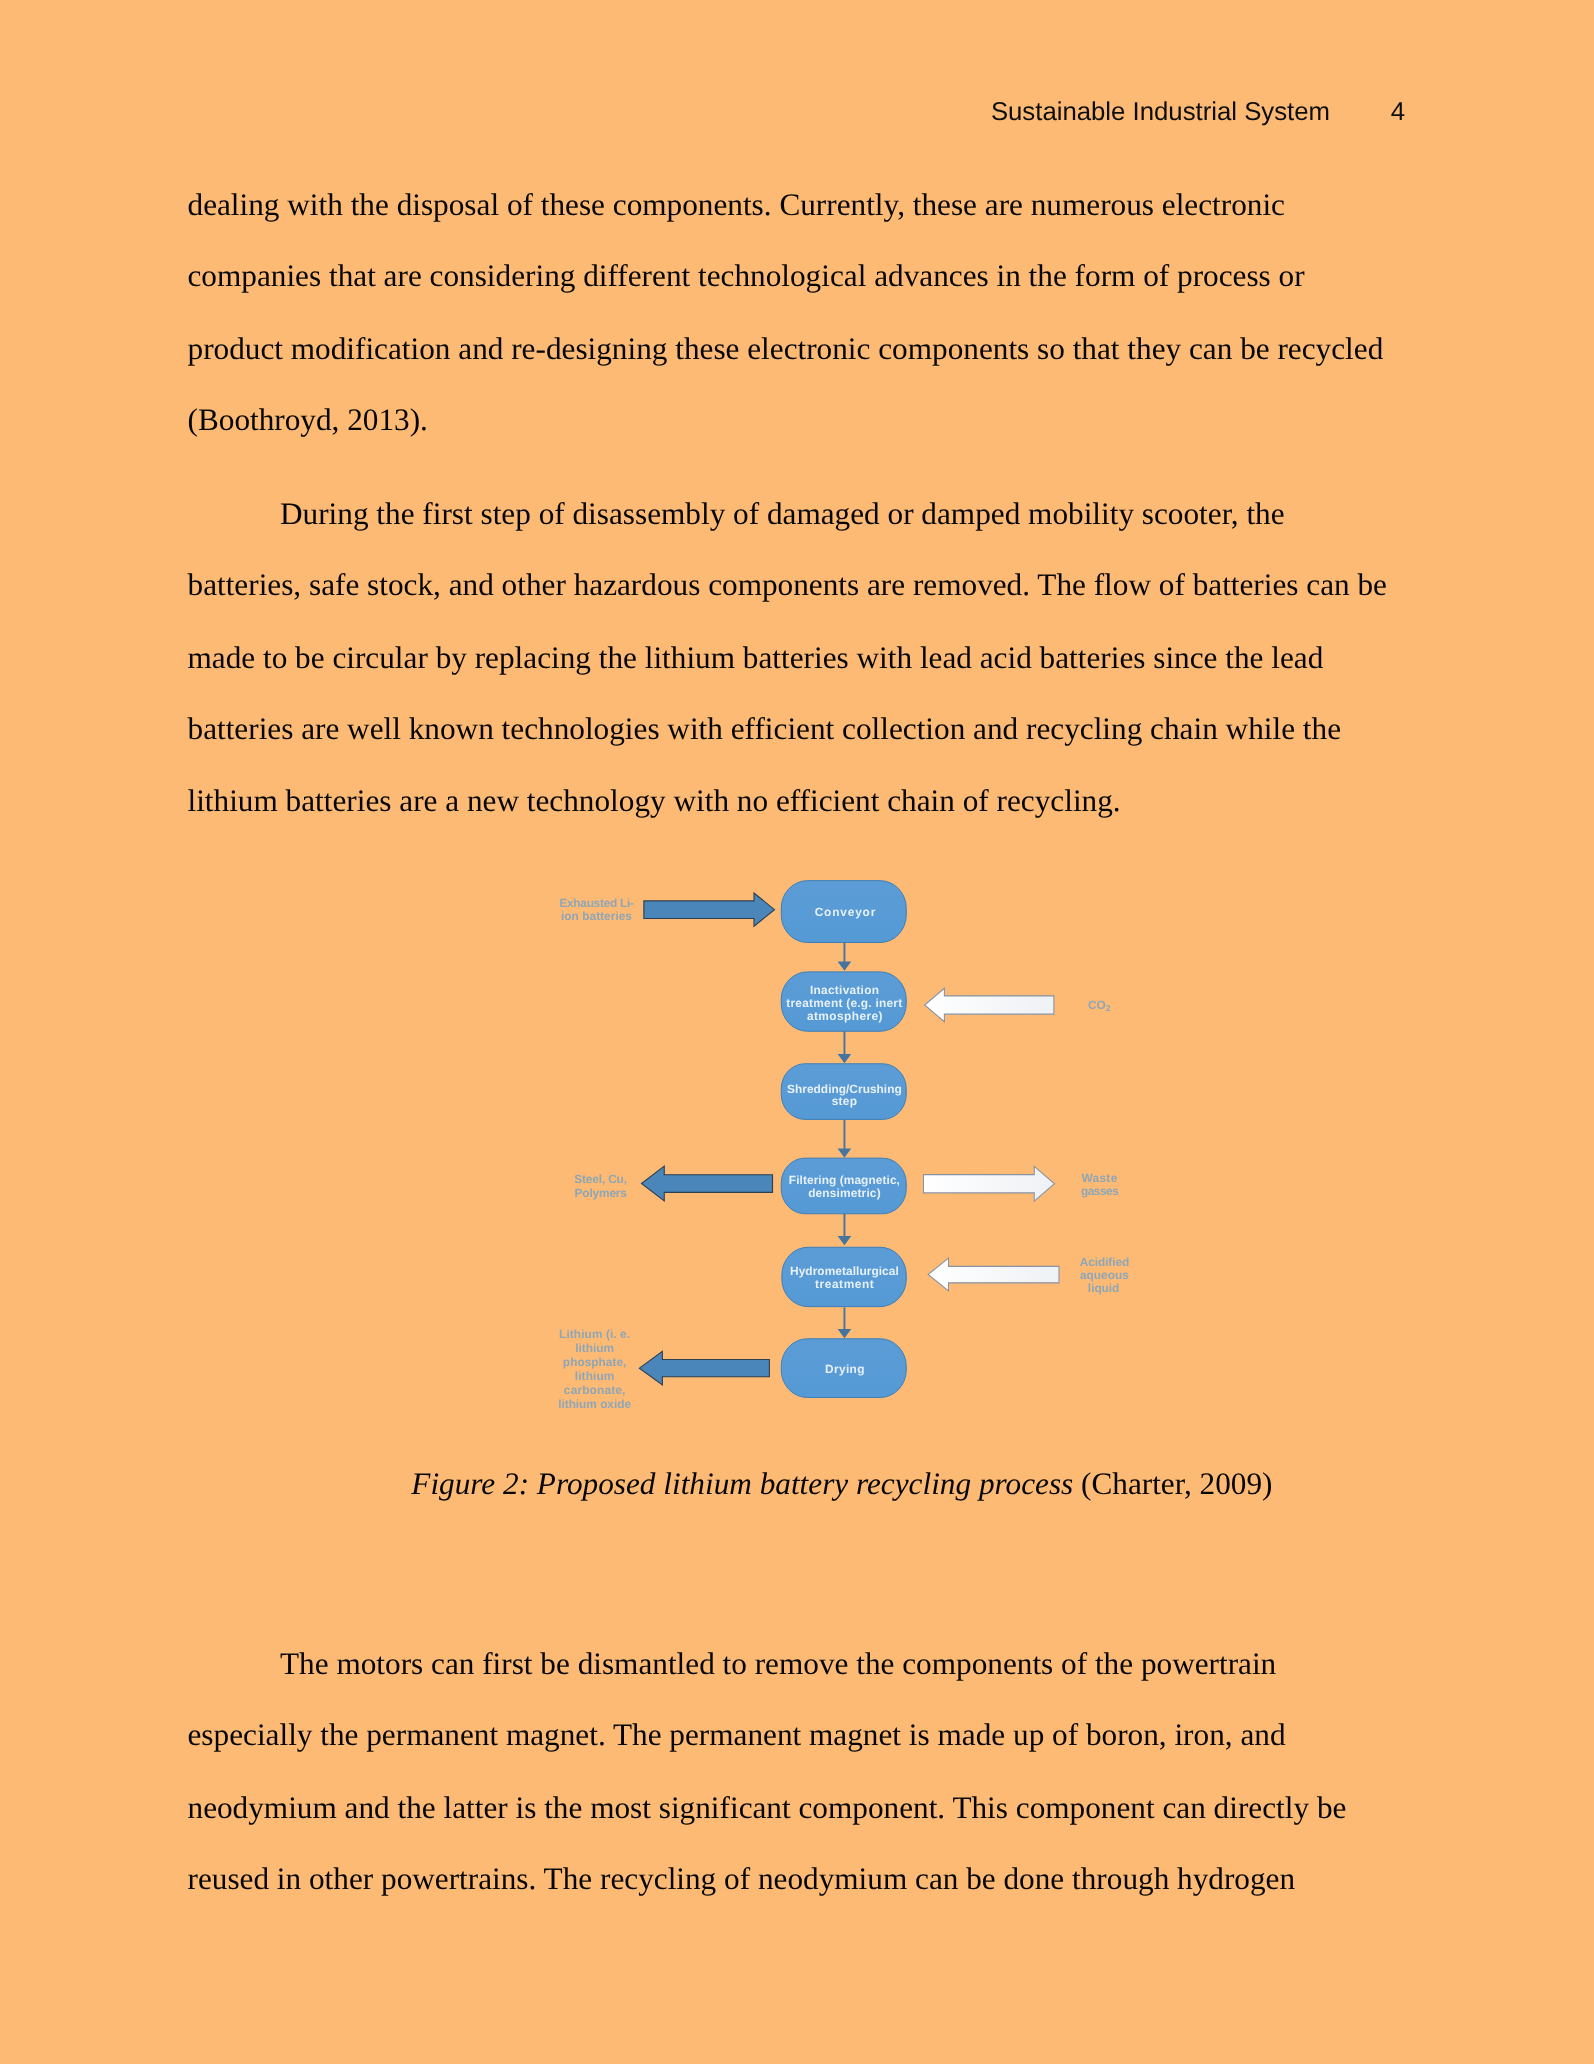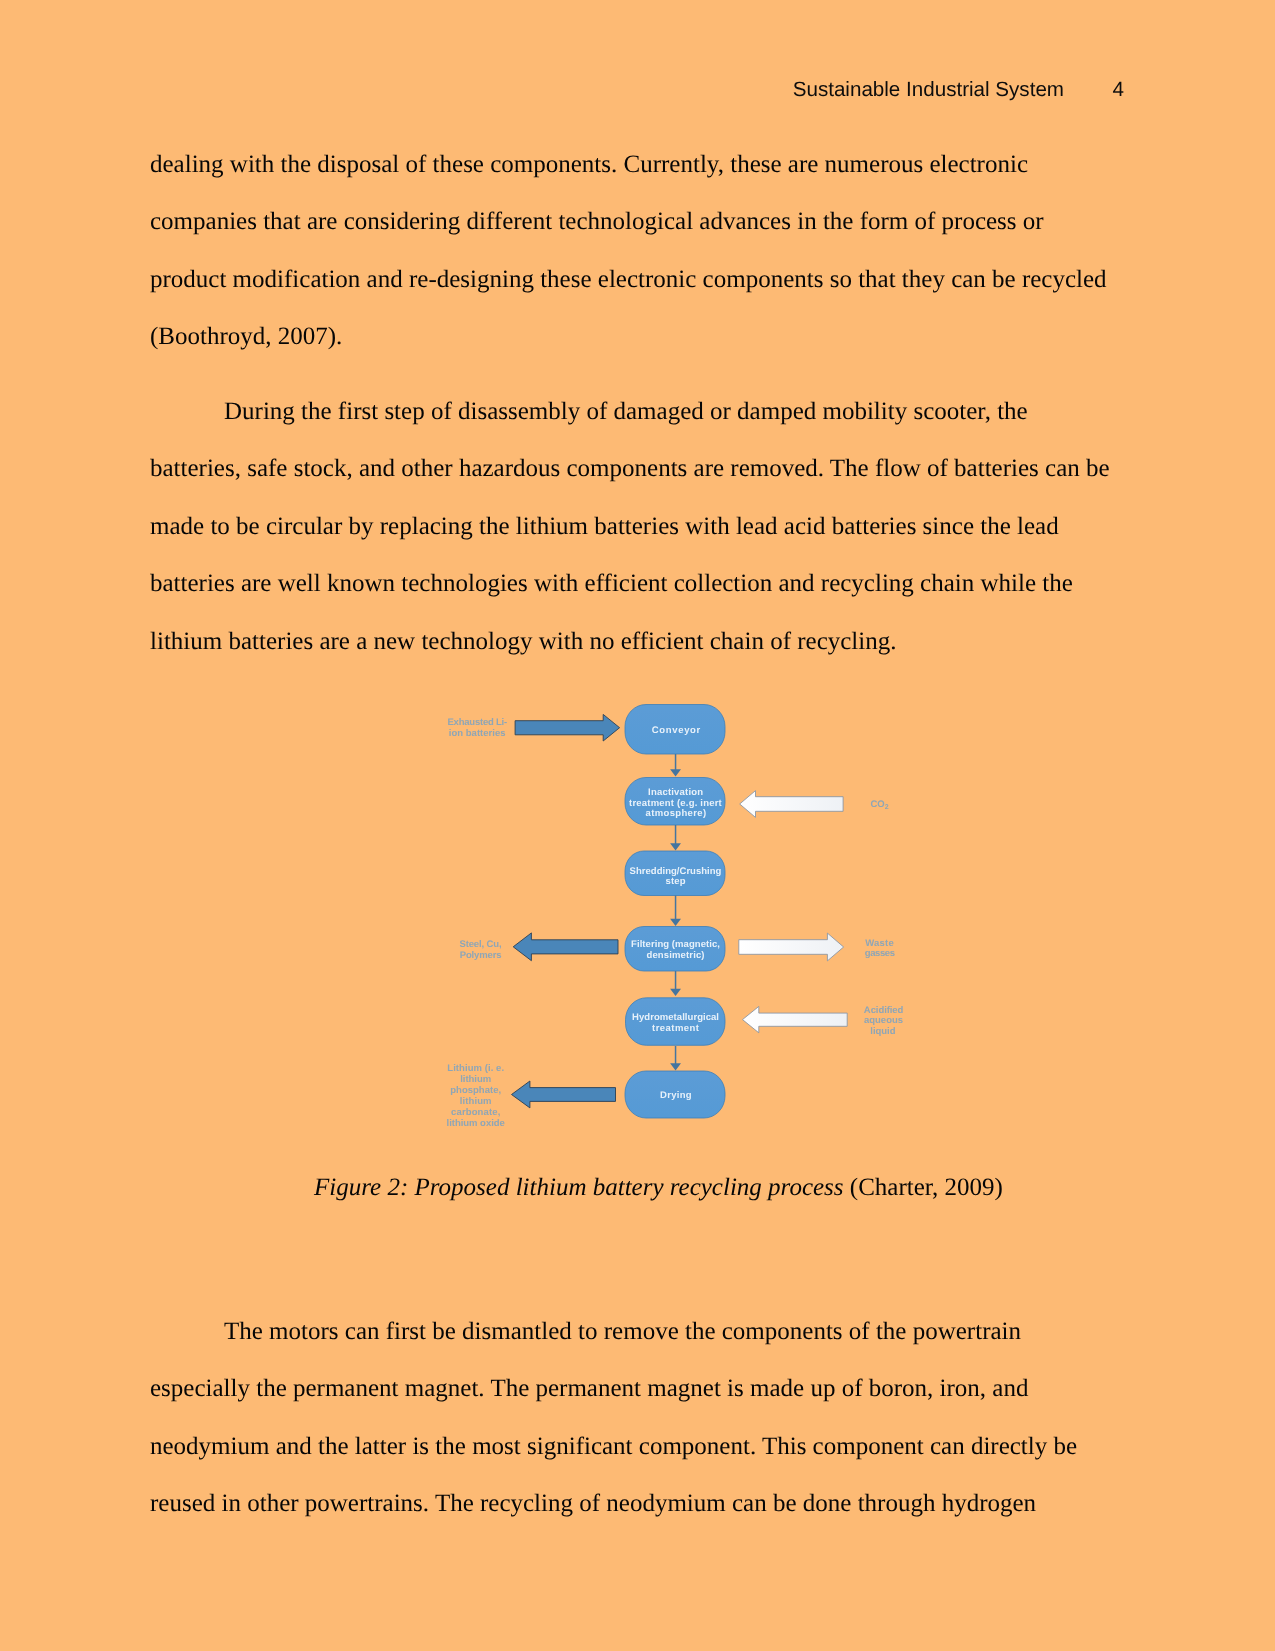--- a/index.html
+++ b/index.html
@@ -10,36 +10,36 @@
         transform:translateZ(0);}
 
   .hdr{position:absolute;top:77.5px;left:0;width:1124px;text-align:right;
        font-family:"Liberation Sans",sans-serif;font-size:20.6px;color:#0d0d0d;opacity:0.999;}
   .hdr .pg{display:inline-block;width:60px;text-align:right;}
 
   .para{position:absolute;left:150px;width:963px;font-size:25px;line-height:57.4px;
         color:#060606;text-align:left;opacity:0.999;}
   .indent{text-indent:74px;}
 
-  .caption{position:absolute;left:159px;width:999px;text-align:center;font-size:25px;
+  .caption{position:absolute;left:174px;width:999px;text-align:center;font-size:25px;
            line-height:57.4px;color:#060606;opacity:0.999;font-family:Liberation Serif, serif;}
   .caption .it{font-style:italic;}
 
   .figwrap{position:absolute;left:0;top:0;width:1275px;height:1651px;pointer-events:none;filter:blur(0.35px);}
 </style>
 </head>
 <body>
 
 <div class="page">
 
   <div class="hdr">
     <span>Sustainable Industrial System</span><span class="pg">4</span>
   </div>
 
-  <div class="para" style="top:136px">dealing with the disposal of these components. Currently, these are numerous electronic companies that are considering different technological advances in the form of process or product modification and re-designing these electronic components so that they can be recycled (Boothroyd, 2007).</div>
+  <div class="para" style="top:136px">dealing with the disposal of these components. Currently, these are numerous electronic companies that are considering different technological advances in the form of process or product modification and re-designing these electronic components so that they can be recycled (Boothroyd, 2013).</div>
   <div class="para indent" style="top:383px">During the first step of disassembly of damaged or damped mobility scooter, the batteries, safe stock, and other hazardous components are removed. The flow of batteries can be made to be circular by replacing the lithium batteries with lead acid batteries since the lead batteries are well known technologies with efficient collection and recycling chain while the lithium batteries are a new technology with no efficient chain of recycling.</div>
 
   <div class="figwrap">
     <svg width="1275" height="1651" viewBox="0 0 1275 1651" xmlns="http://www.w3.org/2000/svg">
   <defs>
     <linearGradient id="boxgrad" x1="0" y1="0" x2="0" y2="1">
       <stop offset="0" stop-color="#5c9cd6"></stop>
       <stop offset="1" stop-color="#559ad5"></stop>
     </linearGradient>
     <linearGradient id="hollowgrad" x1="0" y1="0" x2="1" y2="0">

